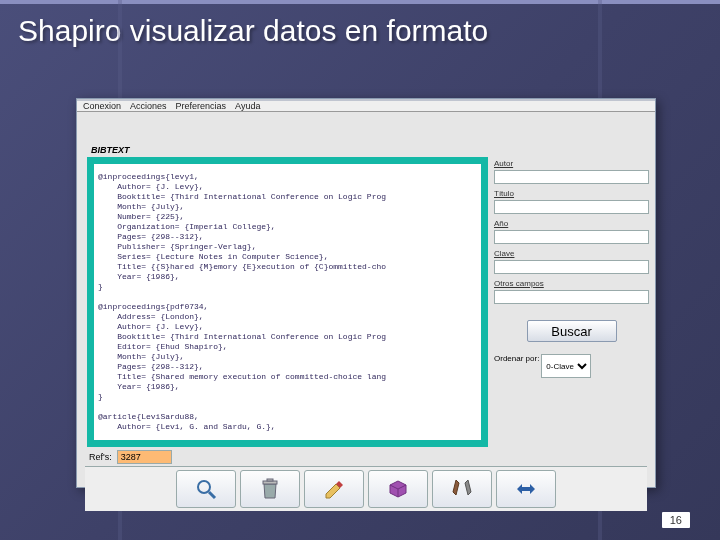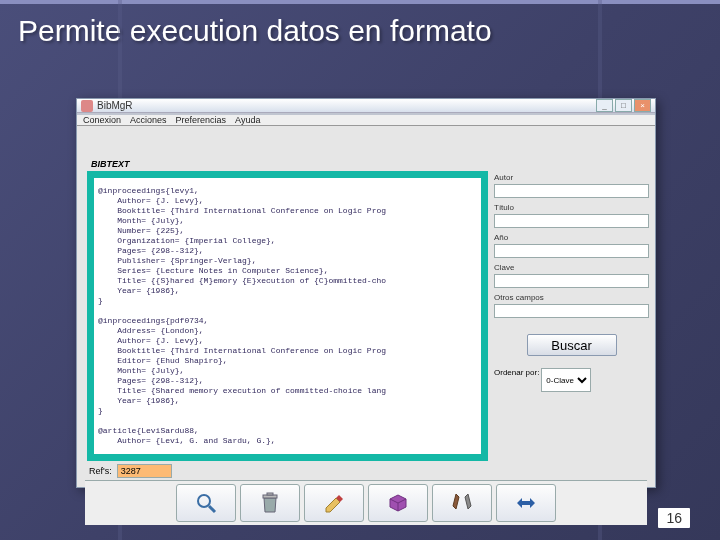--- a/index.html
+++ b/index.html
@@ -49,58 +49,50 @@
   .left-col{flex:1;display:flex;flex-direction:column;}
   .label{font-size:9px;font-weight:700;font-style:italic;margin:1px 0 2px 4px;}
   .textbox{
     flex:1;background:#fff;border:7px solid #14b8a6;font-family:"Courier New",monospace;
     font-size:8px;color:#332a5e;padding:8px 4px;overflow:hidden;white-space:pre;
     line-height:1.25;
   }
   .refs-row{display:flex;align-items:center;gap:5px;margin:3px 0 2px 2px;font-size:9px;}
   .refs-row input{width:55px;font-size:9px;border:1px solid #9aa;background:#fdba74;padding:1px 3px;}
   .right-col{width:155px;display:flex;flex-direction:column;gap:2px;padding-top:12px;}
-  .field-label{font-size:8px;color:#333;margin-top:3px;}
+  .field-label{font-size:8px;color:#333;margin-top:3px;text-decoration:underline;}
   .field-input{height:14px;background:#fff;border:1px solid #9aa;}
   .search-btn{
     margin:14px auto 6px auto;width:90px;height:22px;background:linear-gradient(#fff,#d8dde6);
     border:1px solid #8a9ab0;font-size:13px;border-radius:2px;
   }
   .order-row{font-size:8px;display:flex;gap:2px;margin-top:4px;}
   .order-row select{font-size:8px;height:24px;border:1px solid #9aa;background:#fff;}
   .toolbar{
     height:46px;background:#eee;border-top:1px solid #9aa;margin:0 8px 6px 8px;
     display:flex;align-items:center;justify-content:center;gap:4px;padding:3px;
   }
   .tbtn{
     width:60px;height:38px;background:linear-gradient(#fdfdfd,#e2e6ee);
     border:1px solid #9aa;border-radius:3px;display:flex;align-items:center;justify-content:center;
   }
   .tbtn svg{width:24px;height:24px;}
   .page-num{
     position:absolute;right:30px;bottom:12px;background:#fff;color:#333;
-    font-size:14px;padding:2px 8px;border-radius:1px;
+    font-size:11px;padding:2px 8px;border-radius:1px;
   }
 </style>
 </head>
 <body>
 
 <div class="slide-title">
-  <span>Permite execution datos en formato</span>
+  <span>Shapiro visualizar datos en formato</span>
 </div>
 
 <div class="app-window">
-  <div class="titlebar">
-    <span class="icon"></span>
-    <span>BibMgR</span>
-    <span class="spacer"></span>
-    <span class="winbtn">_</span>
-    <span class="winbtn">□</span>
-    <span class="winbtn close">×</span>
-  </div>
   <div class="menubar">
     <span>Conexion</span>
     <span>Acciones</span>
     <span>Preferencias</span>
     <span>Ayuda</span>
   </div>
   <div class="workarea">
     <div class="left-col">
       <div class="label">BIBTEXT</div>
       <div class="textbox">@inproceedings{levy1,

